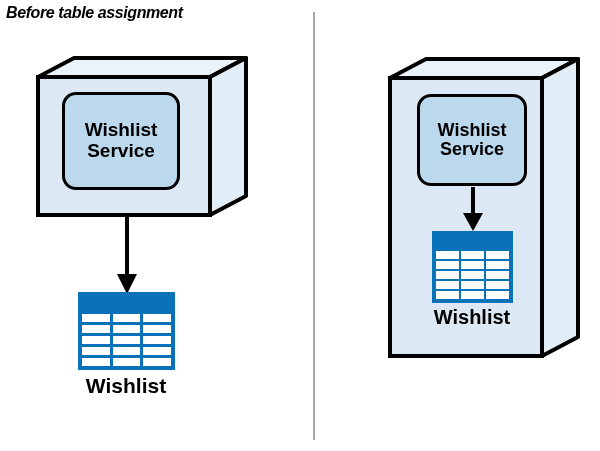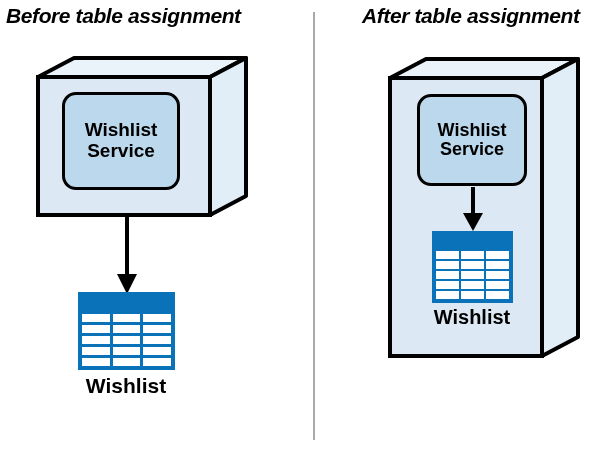--- a/index.html
+++ b/index.html
@@ -17,21 +17,21 @@
     background: #ffffff;
     overflow: hidden;
   }
 
   
   .panel-title {
     position: absolute;
     font-family: "Liberation Sans", sans-serif;
     font-weight: bold;
     font-style: italic;
-    font-size: 21px;
+    font-size: 16px;
     letter-spacing: -0.4px;
     color: #000000;
     white-space: nowrap;
   }
   #title-before { left: 6px;  top: 4px; }
   #title-after  { left: 362px; top: 4px; }
 
   
   #divider {
     position: absolute;
@@ -175,21 +175,20 @@
       </div>
     </div>
   </div>
 
   <div class="caption" id="caption-left" style="left:56px; top:374px; width:140px; font-size:21px;">
     <span class="line">Wishlist</span>
   </div>
 
   <div id="divider"></div>
 
-  <div class="panel-title" id="title-after">After table assignment</div>
 
   <div class="box3d" id="box-right" style="left:386px; top:56px;">
     <svg width="196" height="304" viewBox="0 0 196 304">
 
       <polygon points="4,22 40,3 192,3 156,22" fill="#eaf2fa" stroke="#000000" stroke-width="4" stroke-linejoin="round"></polygon>
 
       <polygon points="156,22 192,3 192,281 156,300" fill="#e2eef7" stroke="#000000" stroke-width="4" stroke-linejoin="round"></polygon>
 
       <rect x="4" y="22" width="152" height="278" fill="#dce9f4" stroke="#000000" stroke-width="4"></rect>
     </svg>

